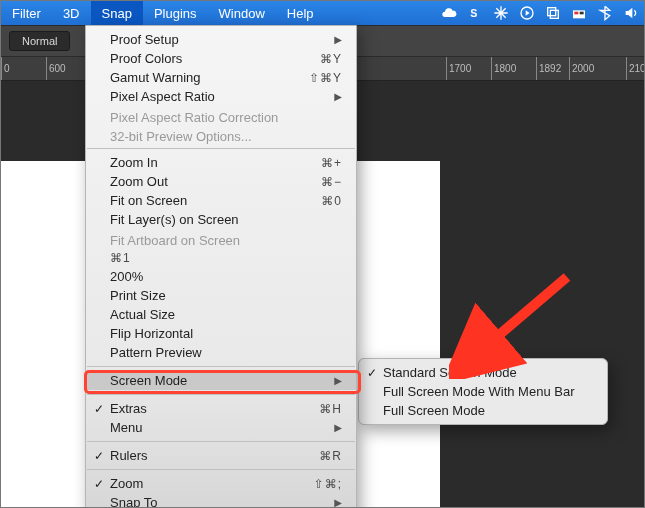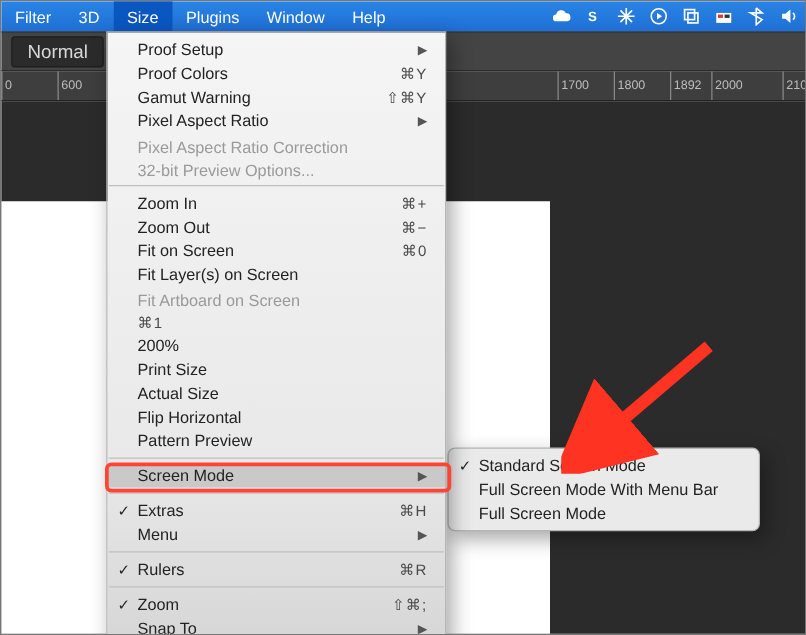--- a/index.html
+++ b/index.html
@@ -6,21 +6,21 @@
   body { width:645px; height:508px; background:#fff; position:relative; overflow:hidden; border:1px solid #777;}
   
   .menubar { height:24px; background:linear-gradient(#2a84e6,#1f6fd4); display:flex; align-items:center; color:#fff; font-size:13px; position:relative; z-index:5;}
   .menubar .mitem { padding:4px 11px; height:100%; display:flex; align-items:center; cursor:default;}
   .menubar .mitem.sel { background:#0a57c2; }
   .menubar .spacer { flex:1; }
   .menubar .icon { width:26px; display:flex; justify-content:center; align-items:center; height:100%; }
   .menubar svg { width:16px; height:16px; fill:#fff; }
   
   .toolbar { height:32px; background:#444; border-top:1px solid #2b2b2b; border-bottom:1px solid #2b2b2b; display:flex; align-items:center; padding-left:8px; gap:8px;}
-  .pill { background:#2b2b2b; color:#d9d9d9; font-size:15px; padding:3px 12px; border-radius:3px; border:1px solid #1b1b1b;}
+  .pill { background:#2b2b2b; color:#d9d9d9; font-size:11px; padding:3px 12px; border-radius:3px; border:1px solid #1b1b1b;}
   .pill.big { padding:4px 14px; }
   .pill.mask { margin-left:86px; }
   
   .ruler { height:24px; background:#3e3e3e; border-bottom:1px solid #222; position:relative; overflow:hidden;}
   .tick { position:absolute; top:0; bottom:0; border-left:1px solid #888; color:#bdbdbd; font-size:10px; padding:6px 0 0 2px;}
   
   .workspace { position:relative; height:calc(508px - 24px - 32px - 24px); background:#2b2b2b; }
   .canvas { position:absolute; left:0; top:80px; width:439px; height:350px; background:#fff; }
   
   .menu { position:absolute; top:24px; left:84px; width:272px; background:linear-gradient(#f5f5f5 0%, #e9e9e9 70%, #d6d6d6 100%); border:1px solid #b5b5b5; border-radius:0 0 6px 6px; box-shadow:4px 6px 16px rgba(0,0,0,.35); z-index:10; padding:4px 0;}
@@ -44,21 +44,21 @@
 <body>
 
 <div class="menubar">
   <div class="mitem">
       <span>Filter</span>
     </div>
   <div class="mitem">
       <span>3D</span>
     </div>
   <div class="mitem sel">
-      <span>Size</span>
+      <span>Snap</span>
     </div>
   <div class="mitem">
       <span>Plugins</span>
     </div>
   <div class="mitem">
       <span>Window</span>
     </div>
   <div class="mitem">
       <span>Help</span>
     </div>

